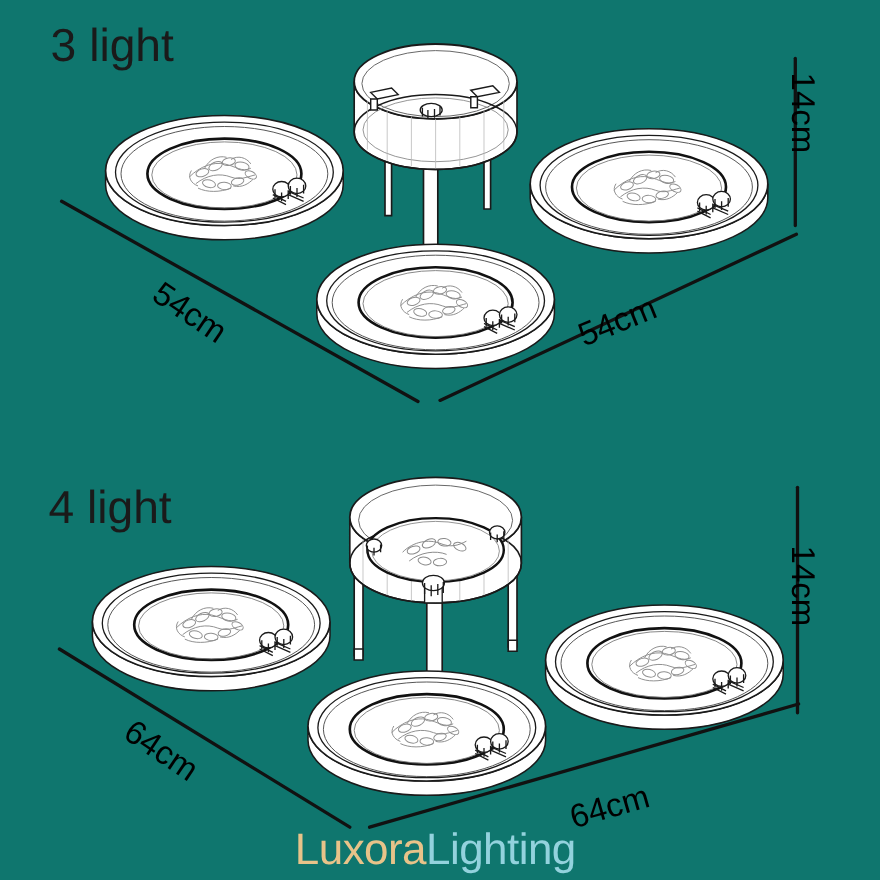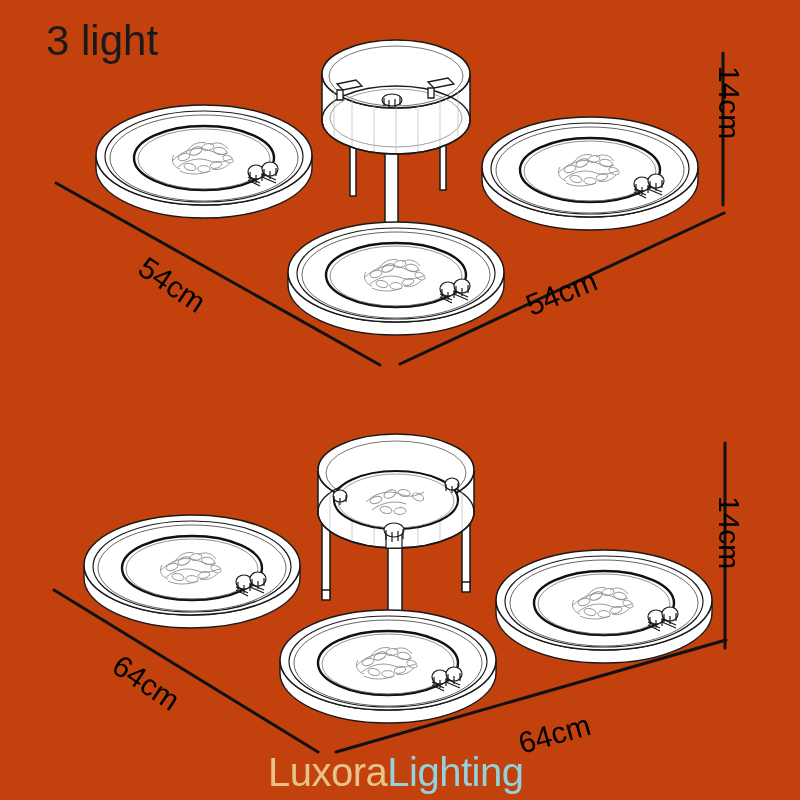--- a/index.html
+++ b/index.html
@@ -12,21 +12,21 @@
     height: 800px;
     position: relative;
     overflow: hidden;
     font-family: "Liberation Sans", sans-serif;
   }
   #stage {
     position: absolute;
     left: 0; top: 0;
     width: 800px;
     height: 800px;
-    background: #c2410c;
+    background: #0f766e;
   }
   svg.drawing {
     position: absolute;
     left: 0; top: 0;
     width: 800px;
     height: 800px;
     display: block;
   }
   .variant-label {
     position: absolute;
@@ -254,20 +254,21 @@
 
     <g stroke="#111111" fill="none" stroke-linecap="round">
       <line x1="54" y1="590" x2="318" y2="752" stroke-width="3"></line>
       <line x1="336" y1="752" x2="726" y2="640" stroke-width="3"></line>
       <line x1="725" y1="443" x2="725" y2="648" stroke-width="3"></line>
     </g>
   </svg>
 
   <div class="variant-label" id="label-3light">3 light</div>
 
+  <div class="variant-label" id="label-4light">4 light</div>
 
   <div class="dim-text rot-diag" id="dim-54-left">54cm</div>
 
   <div class="dim-text rot-diag" id="dim-54-right" style="transform: rotate(-22deg);">54cm</div>
 
   <div class="dim-text rot-vert" id="dim-14-top">14cm</div>
 
   <div class="dim-text rot-diag" id="dim-64-left">64cm</div>
 
   <div class="dim-text rot-diag" id="dim-64-right" style="transform: rotate(-16deg);">64cm</div>

